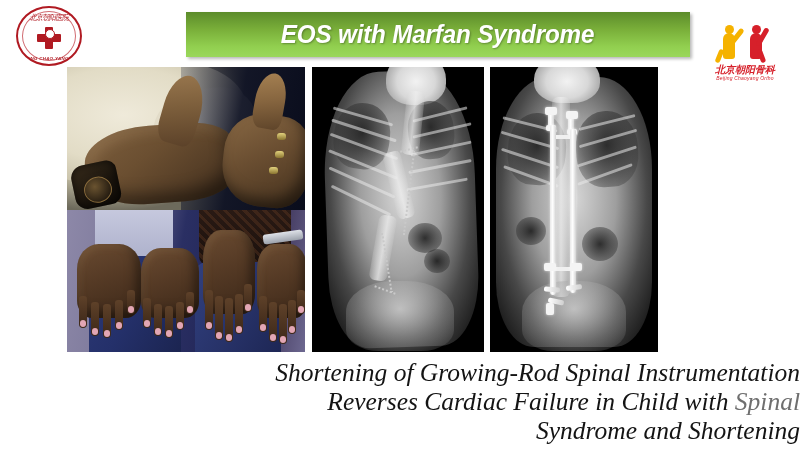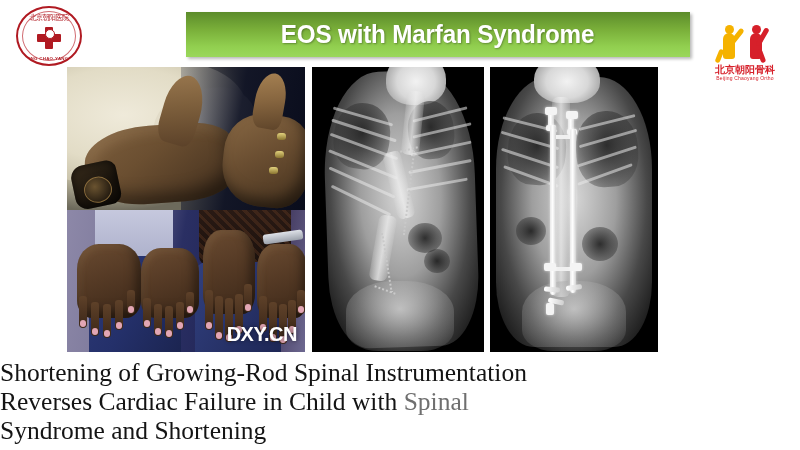--- a/index.html
+++ b/index.html
@@ -15,20 +15,21 @@
     font-family: "Liberation Sans", sans-serif;
     position: relative;
   }
 
   .slide {
     position: absolute;
     inset: 0;
     width: 800px;
     height: 450px;
     background: #ffffff;
+    font-style: italic;
   }
 
   
   .header {
     position: absolute;
     left: 0; top: 0;
     width: 800px; height: 66px;
   }
 
   .logo-left {
@@ -488,21 +489,21 @@
     width: 16px; height: 5px;
     background: linear-gradient(90deg, #ffffff, #cfcfcf);
     border-radius: 2px;
   }
 
   
   .caption {
     position: absolute;
     left: 0; top: 358px;
     width: 800px;
-    text-align: left;
+    text-align: right;
     font-family: "Liberation Serif", "DejaVu Serif", serif;
     font-size: 25.5px;
     line-height: 29px;
     color: #141414;
   }
   .caption .ln { display: block; white-space: nowrap; }
   .caption .faded { color: #6f6f6f; }
 </style>
 </head>
 <body>
@@ -639,21 +640,20 @@
               <div class="nail"></div>
             </div>
           <div class="finger" style="left:31px; top:56px; height:34px;">
               <div class="nail"></div>
             </div>
           <div class="finger" style="left:40px; top:46px; height:24px;">
               <div class="nail"></div>
             </div>
         </div>
 
-        <div class="watermark">DXY.CN</div>
       </div>
     </div>
 
     <div class="xray xray-pre">
       <div class="xr-body xr-pre-body"></div>
       <div class="xr-head xr-pre-head"></div>
       <div class="xr-lung xr-pre-lungL"></div>
       <div class="xr-lung xr-pre-lungR"></div>
 
       <div class="rib" style="left:20px; top:48px;  width:62px; transform:rotate(16deg);"></div>

